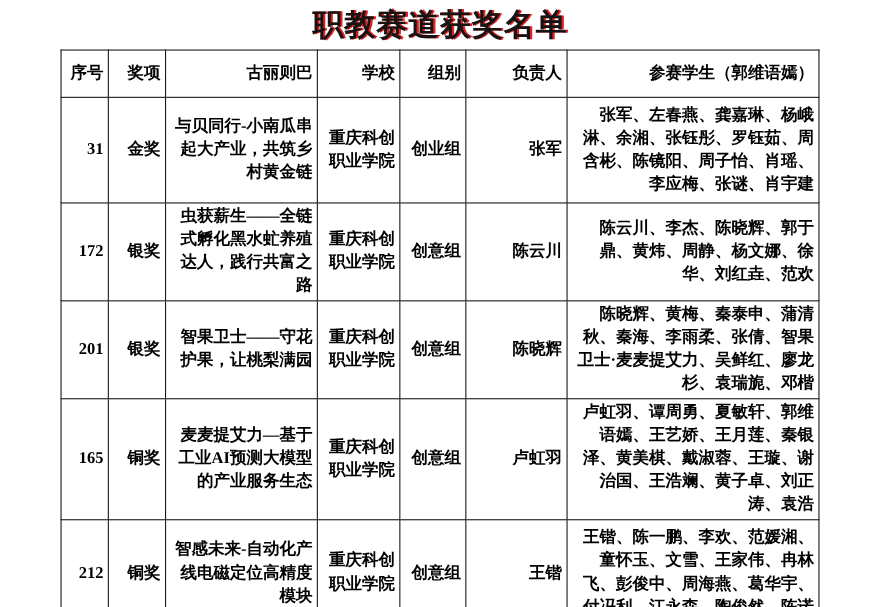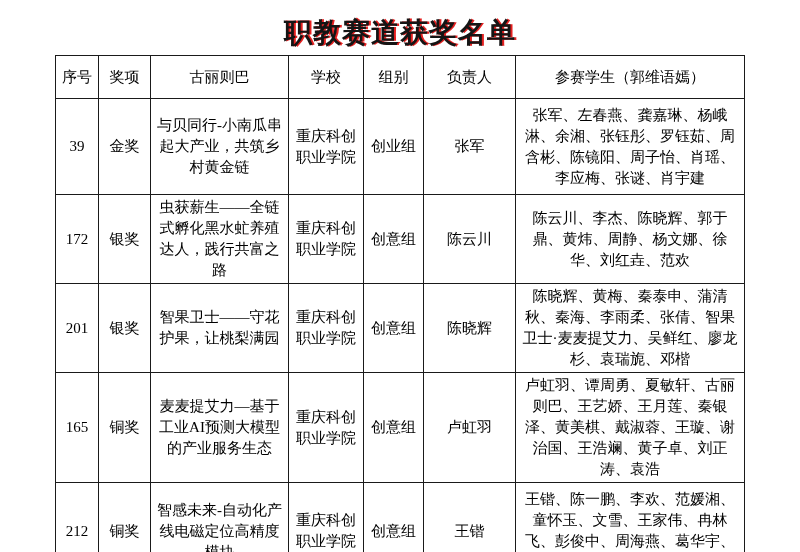--- a/index.html
+++ b/index.html
@@ -9,21 +9,21 @@
     width: 800px;
     height: 552px;
     overflow: hidden;
     font-family: "Liberation Serif", serif;
     color: #000000;
   }
   .page {
     width: 800px;
     height: 552px;
     box-sizing: border-box;
-    padding-top: 13px;
+    padding-top: 3px;
   }
   .doc-title {
     text-align: center;
     font-family: "Liberation Sans", sans-serif;
     font-weight: bold;
     font-size: 28px;
     line-height: 40px;
     letter-spacing: 1px;
     color: #141414;
     text-shadow: 2px 0 0 rgba(226, 8, 8, 0.9);
@@ -31,24 +31,24 @@
   }
   table.award-table {
     border-collapse: collapse;
     table-layout: fixed;
     width: 689px;
     margin: 0 auto;
     font-size: 15px;
   }
   table.award-table td, table.award-table th {
     border: 1px solid #1a1a1a;
-    text-align: center;
+    text-align: right;
     vertical-align: middle;
     padding: 2px 4px;
-    font-weight: normal;
+    font-weight: bold;
     line-height: 21px;
     overflow: hidden;
     word-break: break-all;
   }
   table.award-table tr.header-row { height: 43px; }
   table.award-table tr.row-0 { height: 96px; }
   table.award-table tr.row-1 { height: 84px; }
   table.award-table tr.row-2 { height: 84px; }
   table.award-table tr.row-3 { height: 96px; }
   table.award-table tr.row-4 { height: 97px; }
@@ -76,21 +76,21 @@
         <th>奖项</th>
         <th>古丽则巴</th>
         <th>学校</th>
         <th>组别</th>
         <th>负责人</th>
         <th>参赛学生（郭维语嫣）</th>
       </tr>
     </thead>
     <tbody>
       <tr class="row-0">
-        <td>39</td>
+        <td>31</td>
         <td>金奖</td>
         <td>与贝同行-小南瓜串起大产业，共筑乡村黄金链</td>
         <td>重庆科创职业学院</td>
         <td>创业组</td>
         <td>张军</td>
         <td>张军、左春燕、龚嘉琳、杨峨淋、余湘、张钰彤、罗钰茹、周含彬、陈镜阳、周子怡、肖瑶、李应梅、张谜、肖宇建</td>
       </tr>
       <tr class="row-1">
         <td>172</td>
         <td>银奖</td>
@@ -109,21 +109,21 @@
         <td>陈晓辉</td>
         <td>陈晓辉、黄梅、秦泰申、蒲清秋、秦海、李雨柔、张倩、智果卫士·麦麦提艾力、吴鲜红、廖龙杉、袁瑞旎、邓楷</td>
       </tr>
       <tr class="row-3">
         <td>165</td>
         <td>铜奖</td>
         <td>麦麦提艾力—基于工业AI预测大模型的产业服务生态</td>
         <td>重庆科创职业学院</td>
         <td>创意组</td>
         <td>卢虹羽</td>
-        <td>卢虹羽、谭周勇、夏敏轩、古丽则巴、王艺娇、王月莲、秦银泽、黄美棋、戴淑蓉、王璇、谢治国、王浩斓、黄子卓、刘正涛、袁浩</td>
+        <td>卢虹羽、谭周勇、夏敏轩、郭维语嫣、王艺娇、王月莲、秦银泽、黄美棋、戴淑蓉、王璇、谢治国、王浩斓、黄子卓、刘正涛、袁浩</td>
       </tr>
       <tr class="row-4">
         <td>212</td>
         <td>铜奖</td>
         <td>智感未来-自动化产线电磁定位高精度模块</td>
         <td>重庆科创职业学院</td>
         <td>创意组</td>
         <td>王锴</td>
         <td>王锴、陈一鹏、李欢、范媛湘、童怀玉、文雪、王家伟、冉林飞、彭俊中、周海燕、葛华宇、付冯利、江永森、陶俊然、陈诺</td>
       </tr>

